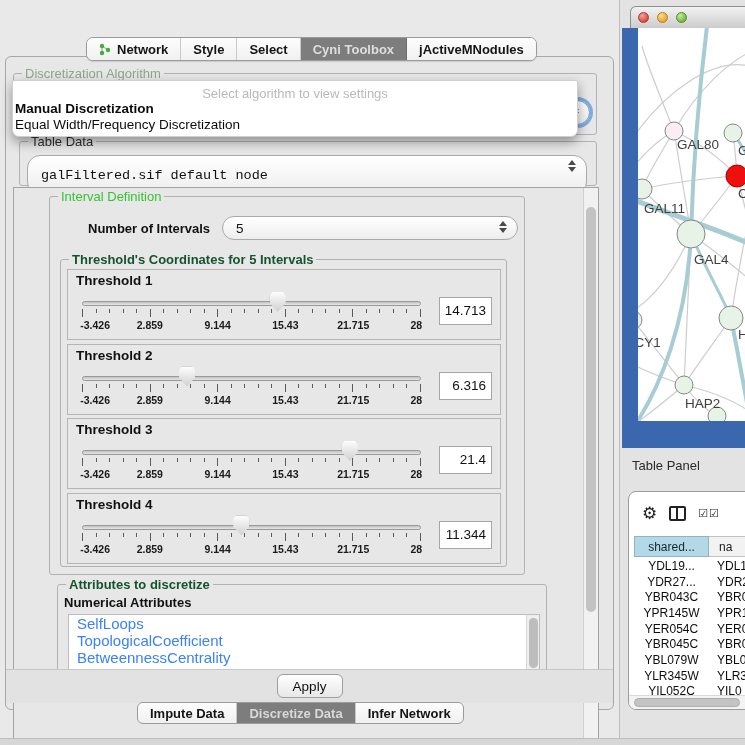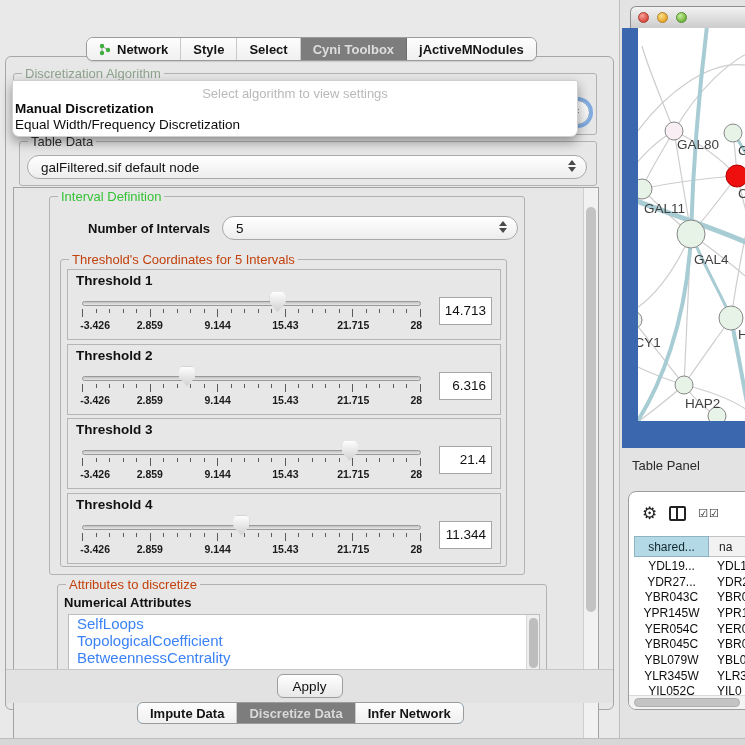--- a/index.html
+++ b/index.html
@@ -17,21 +17,21 @@
   .toptabs { position:absolute; left:86px; top:37px; height:24px; display:flex; border:1px solid #9b9b9b; border-radius:7px; overflow:hidden; background:#fbfbfb; z-index:6; box-shadow:0 1px 1px rgba(0,0,0,0.12); }
   .tab { display:flex; align-items:center; gap:5px; padding:0 12px; font-size:13px; font-weight:bold; color:#141414; border-right:1px solid #c9c9c9; background:linear-gradient(#fdfdfd,#f0f0f0); }
   .tab:last-child { border-right:none; }
   .tab.sel { background:#7d7d7d; color:#dedede; border-right-color:#6d6d6d; }
 
   .outer { position:absolute; left:5px; top:56px; width:609px; height:654px; border:1.5px solid #a7a7a7; border-radius:6px; background:#e7e7e7; }
 
   .group { position:absolute; border:1px solid #b2b2b2; border-radius:3px; }
   .gtitle { position:absolute; top:-8px; left:8px; padding:0 3px; background:#e7e7e7; font-size:13px; white-space:nowrap; }
   .gtitle.green { color:#35c335; }
-  .gtitle.blue { color:#c2410c; }
+  .gtitle.blue { color:#14532d;font-weight:bold; }
   .gtitle.dim { color:#8fa48f; }
   .gtitle.dark { color:#2e2e2e; }
 
   
   .combo { position:absolute; height:25px; border:1px solid #a9a9a9; border-radius:13px; background:linear-gradient(#ffffff,#ededed); display:flex; align-items:center; padding:0 26px 0 13px; font-size:13.5px; color:#111; }
   .combo .arrows { position:absolute; right:10px; top:4px; display:flex; flex-direction:column; gap:2px; }
   .combo .arrows i { display:block; width:0; height:0; border-left:4px solid transparent; border-right:4px solid transparent; }
   .combo .arrows i.up { border-bottom:5px solid #4a4a4a; }
   .combo .arrows i.dn { border-top:5px solid #4a4a4a; }
   .combo.focusring { box-shadow:0 0 0 3px rgba(120,168,224,0.95); border-color:#6f9ccb; }
@@ -142,21 +142,21 @@
         <div class="combo focusring" style="left:12px; top:26px; width:564px;">
           <span class="arrows">
               <i class="up"></i>
               <i class="dn"></i>
             </span>
         </div>
       </div>
 
       <div class="group" style="left:13px; top:84px; width:578px; height:45px;">
         <span class="gtitle dark">Table Data</span>
-        <div class="combo" style="left:7px; top:13px; width:560px; height:24px;">
+        <div class="combo" style="left:7px; top:13px; width:560px; height:40px;font-family:Liberation Mono, monospace;">
           <span>galFiltered.sif default node</span>
           <span class="arrows">
               <i class="up"></i>
               <i class="dn"></i>
             </span>
         </div>
       </div>
 
       <div class="scrollpane">
 

